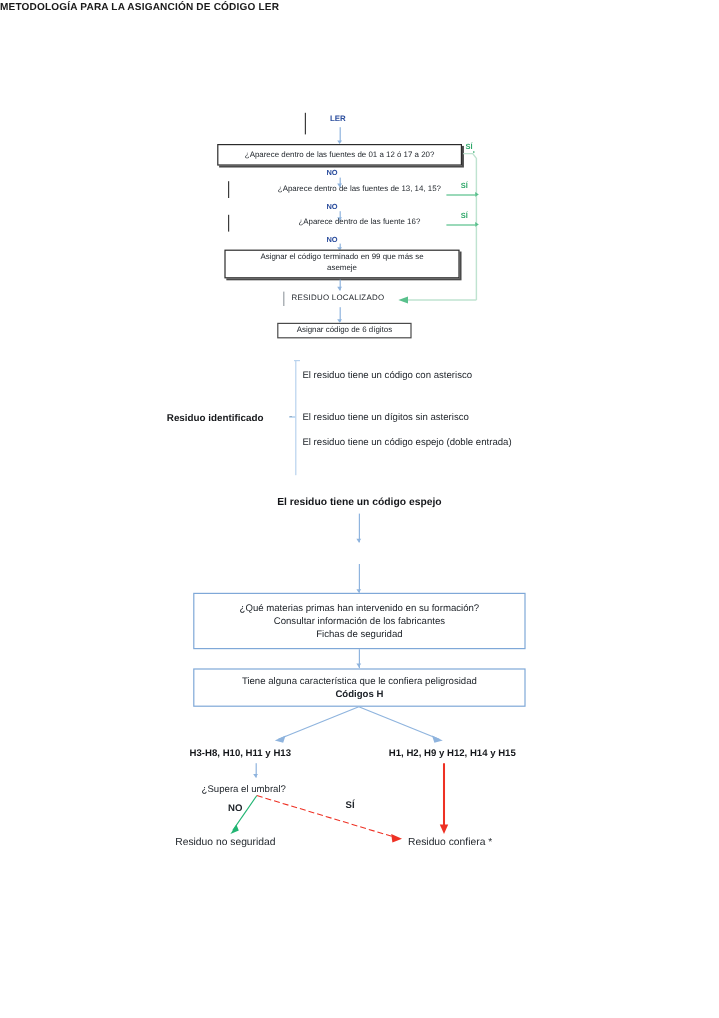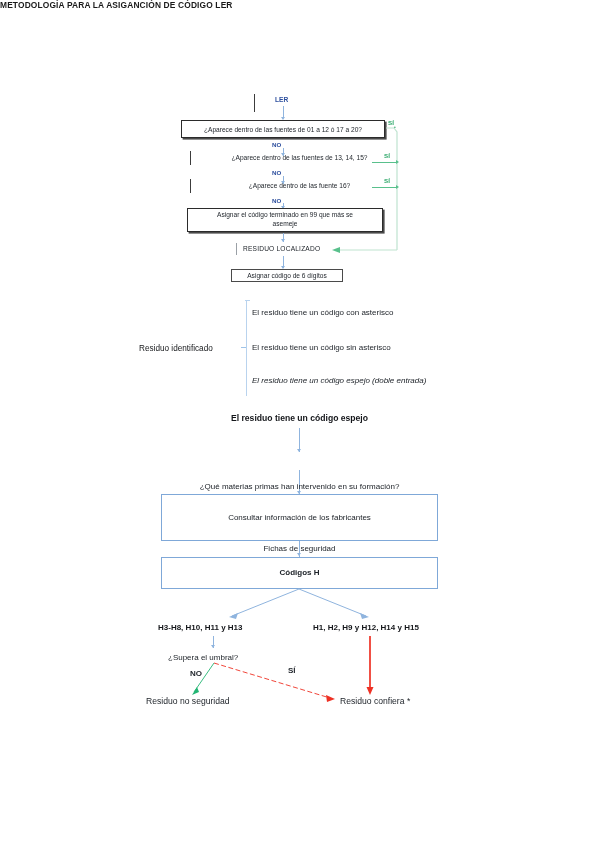--- a/index.html
+++ b/index.html
@@ -66,21 +66,21 @@
   .mbox {
     position:absolute; border:1px solid #7fa8d8; background:#fff;
     font-size:8px; color:#20252b; text-align:center;
     display:flex; flex-direction:column; align-items:center; justify-content:center;
     line-height:1.38;
   }
 
   .bold { font-weight:700; }
 
   .sub-item { position:absolute; font-size:8px; color:#22272d; white-space:nowrap; }
-  .sub-label { position:absolute; font-size:8.2px; font-weight:400; color:#16181b; white-space:nowrap; }
+  .sub-label { position:absolute; font-size:8.2px; font-weight:700; color:#16181b; white-space:nowrap; }
 
   .hcode { position:absolute; font-size:8px; font-weight:700; color:#14161a; white-space:nowrap; }
 
   .green-txt { color:#22b573; }
   .red-txt { color:#ee3124; }
 
   .umbral { position:absolute; font-size:8px; color:#22272d; white-space:nowrap; }
 
   svg.overlay { position:absolute; left:0; top:0; width:599px; height:848px; pointer-events:none; }
 </style>
@@ -149,52 +149,53 @@
     <span>Asignar código de  6 dígitos</span>
   </div>
 
   <div class="sub-label" style="left:139px; top:344px;">Residuo identificado</div>
   <div class="t" style="left:241px; top:342px; font-size:8px; color:#6d7378;">-</div>
   <div class="vline-blue-thick" style="left:245.5px; top:300px; height:96px;"></div>
   <div class="abs" style="left:245px; top:300px; width:5px; height:1.3px; background:#b9d3ee;"></div>
   <div class="abs" style="left:241px; top:347px; width:5px; height:1.3px; background:#9ec3e8;"></div>
 
   <div class="sub-item" style="left:252px; top:308px;">El residuo tiene un código con asterisco</div>
-  <div class="sub-item" style="left:252px; top:343px;">El residuo tiene un código sin asterisco</div>
-  <div class="sub-item" style="left:252px; top:376px;font-style:italic;">El residuo tiene un código espejo (doble entrada)</div>
+  <div class="sub-item" style="left:252px; top:343px;">El residuo tiene un dígitos sin asterisco</div>
+  <div class="sub-item" style="left:252px; top:364px;">El residuo tiene un código espejo (doble entrada)</div>
 
   <div class="tc" style="left:0px; top:413px; width:599px; font-size:8.6px; font-weight:700; color:#14161a;text-align:center;">El residuo tiene un código espejo</div>
   <div class="vline" style="left:299px; top:428px; height:24px;"></div>
   <div class="arrow-down-blue" style="left:296.8px; top:449px;"></div>
 
   <div class="vline" style="left:299px; top:470px; height:24px;"></div>
   <div class="arrow-down-blue" style="left:296.8px; top:491px;"></div>
 
-  <div class="mbox" style="left:161px; top:494px; width:277px; height:47px;gap:20px;">
+  <div class="mbox" style="left:161px; top:494px; width:277px; height:47px;">
     <span>¿Qué materias primas han intervenido en su formación?</span>
     <span>Consultar información de los fabricantes</span>
     <span>Fichas de seguridad</span>
   </div>
   <div class="vline" style="left:299px; top:541px; height:16px;"></div>
   <div class="arrow-down-blue" style="left:296.8px; top:553px;"></div>
 
   <div class="mbox" style="left:161px; top:557px; width:277px; height:32px;">
+    <span>Tiene alguna característica que le confiera peligrosidad</span>
     <span class="bold">Códigos H</span>
   </div>
 
   <svg class="overlay">
     <line x1="299" y1="589" x2="232" y2="616" stroke="#8fb4de" stroke-width="1"></line>
     <polygon points="229,617 238,613 236,619" fill="#8fb4de"></polygon>
     <line x1="299" y1="589" x2="366" y2="616" stroke="#8fb4de" stroke-width="1"></line>
     <polygon points="369,617 360,613 362,619" fill="#8fb4de"></polygon>
   </svg>
 
   <div class="hcode" style="left:158px; top:623px;">H3-H8, H10, H11 y H13</div>
 
-  <div class="hcode" style="left:313px; top:623px;">H1, H2, H9 y H12, H14 y H15</div>
+  <div class="hcode" style="left:324px; top:623px;">H1, H2, H9 y H12, H14 y H15</div>
 
   <div class="vline" style="left:213px; top:636px; height:12px;"></div>
   <div class="arrow-down-blue" style="left:210.8px; top:645px;"></div>
 
   <div class="umbral" style="left:168px; top:653px;">¿Supera el umbral?</div>
 
   <div class="umbral green-txt" style="left:190px; top:669px; font-weight:700; font-size:8px;">NO</div>
   <div class="umbral red-txt" style="left:288px; top:666px; font-weight:700; font-size:8px;">SÍ</div>
 
   <svg class="overlay">

